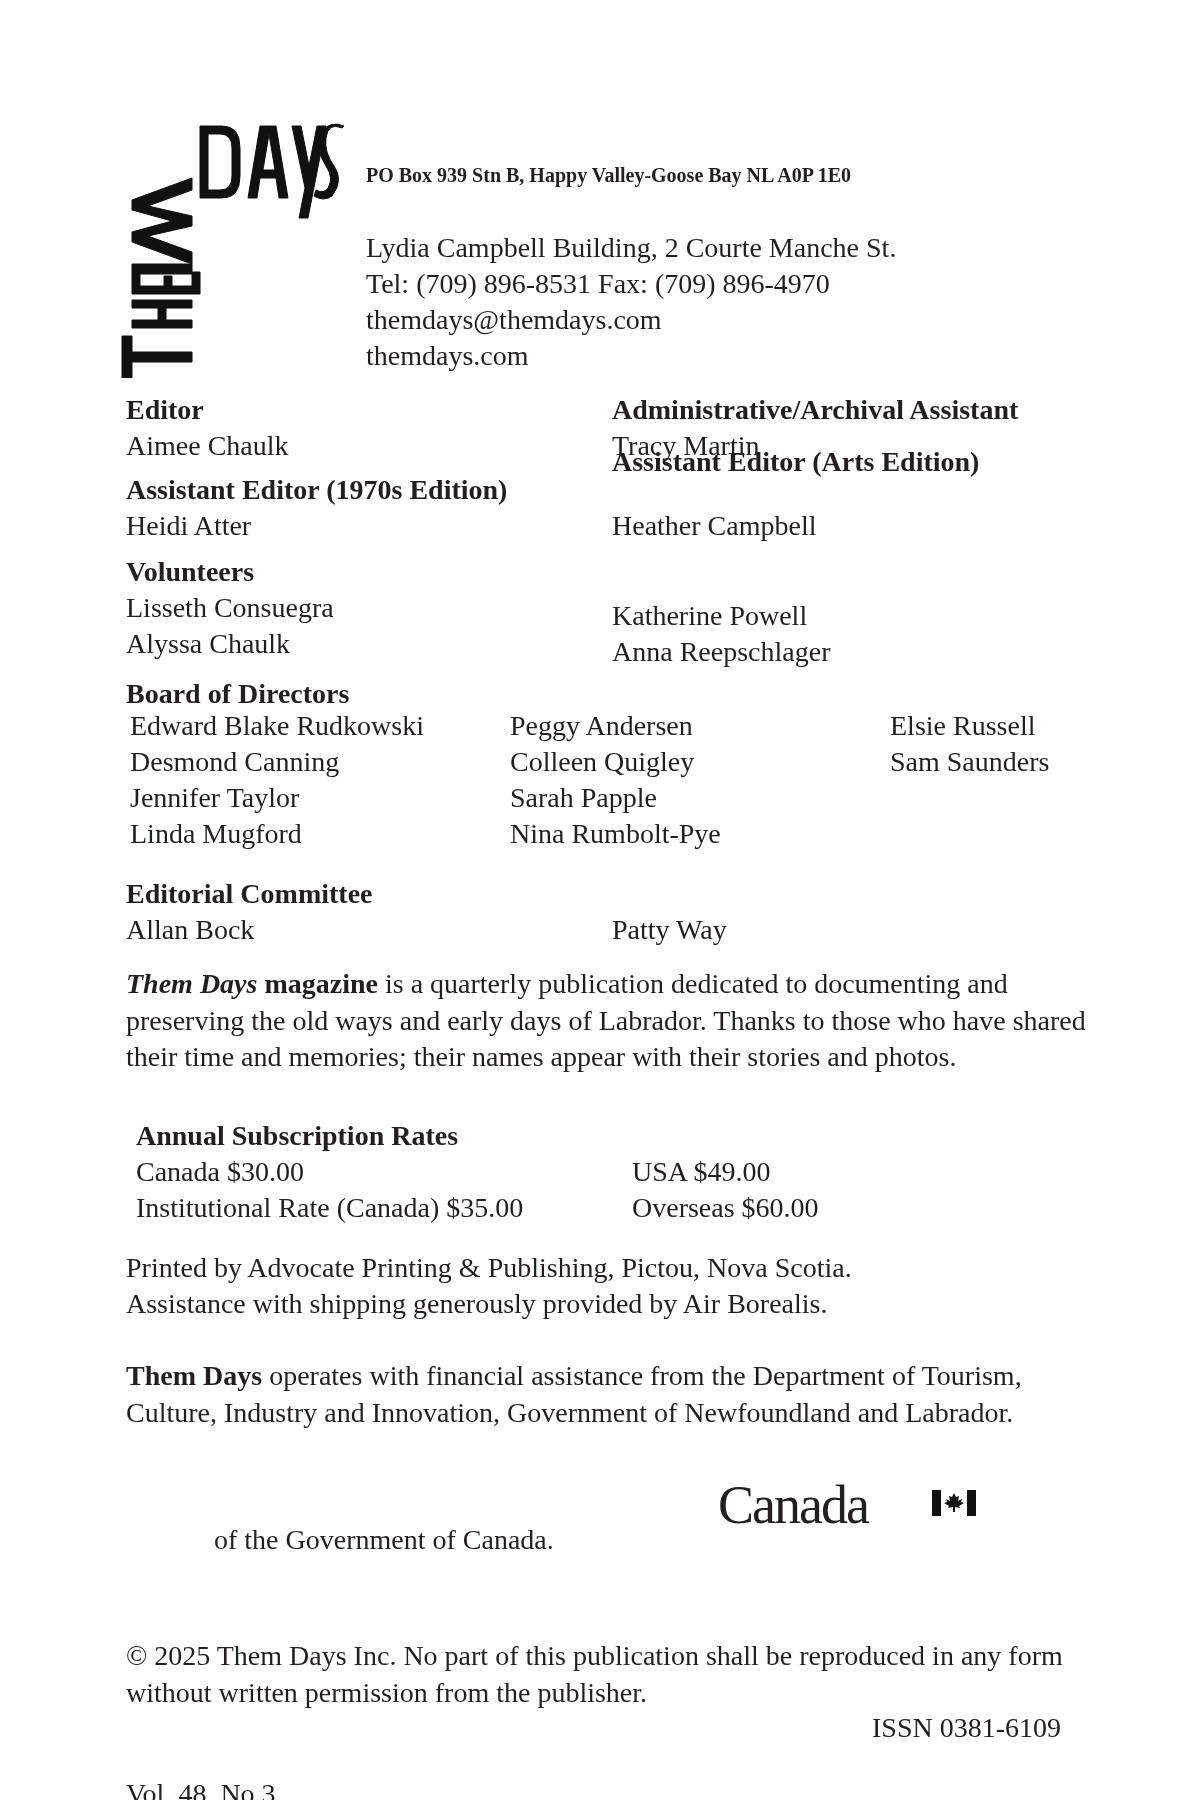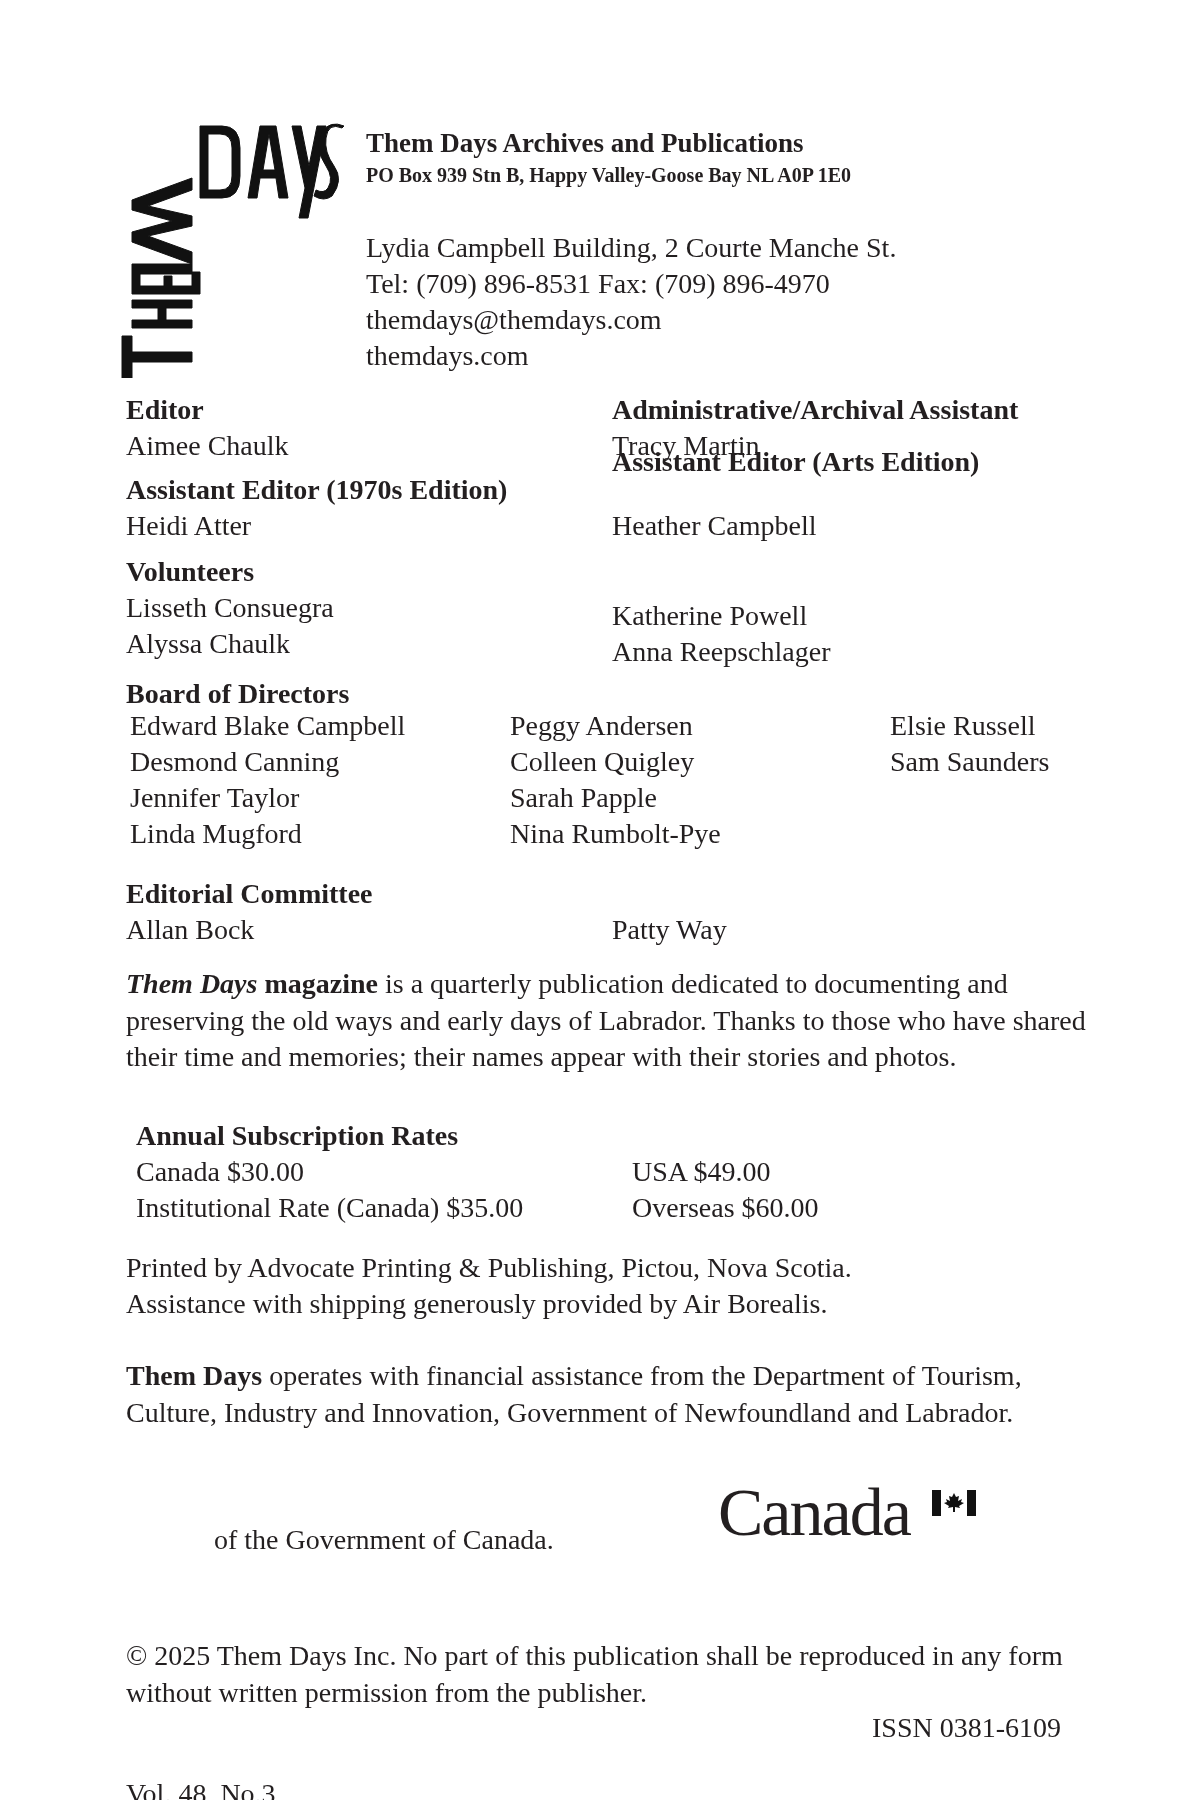--- a/index.html
+++ b/index.html
@@ -14,21 +14,21 @@
     .b { font-weight: bold; }
     .hdr-title { font-size: 27px; font-weight: bold; }
     .hdr-line { font-size: 20px; font-weight: bold; }
 
     
     #logo { position: absolute; left: 120px; top: 118px; width: 232px; height: 260px; }
 
     .para { position: absolute; left: 126px; width: 960px; font-size: 28px; line-height: 36.5px; white-space: normal; }
     .para i { font-style: italic; font-weight: bold; }
 
-    #canada-word { position: absolute; left: 718px; top: 1478px; font-size: 68px; line-height: 1; font-family: "Liberation Serif", "DejaVu Serif", serif; letter-spacing: -2px; }
+    #canada-word { position: absolute; left: 718px; top: 1478px; font-size: 54px; line-height: 1; font-family: "Liberation Serif", "DejaVu Serif", serif; letter-spacing: -2px; }
     #flag { position: absolute; left: 932px; top: 1490px; width: 44px; height: 26px; }
   </style>
 </head>
 <body>
 
 <div class="page">
 
   <svg id="logo" viewBox="0 0 232 260">
     <g fill="#111" stroke="#111" stroke-width="1">
 
@@ -43,21 +43,20 @@
       <path d="M12 82 l60 -22 v12 l-44 16 l44 10 v10 l-44 10 l44 16 v12 l-60 -22 v-10 l40 -11 l-40 -11 z"></path>
 
       <path d="M12 146 h60 v10 h-52 v12 h24 v-10 h8 v10 h20 v-14 h8 v22 h-68 z"></path>
 
       <path d="M12 182 h60 v8 h-26 v12 h26 v8 h-60 v-8 h26 v-12 h-26 z"></path>
 
       <path d="M2 218 h10 v16 h60 v10 h-60 v16 h-10 z"></path>
     </g>
   </svg>
 
-  <div class="abs hdr-title" style="left:366px; top:128px;">Them Days Archives and Publications</div>
   <div class="abs hdr-line" style="left:366px; top:164px;">PO Box 939 Stn B, Happy Valley-Goose Bay NL  A0P 1E0</div>
   <div class="abs t" style="left:366px; top:230px;">Lydia Campbell Building, 2 Courte Manche St.</div>
   <div class="abs t" style="left:366px; top:266px;">Tel: (709) 896-8531   Fax: (709) 896-4970</div>
   <div class="abs t" style="left:366px; top:302px;">themdays@themdays.com</div>
   <div class="abs t" style="left:366px; top:338px;">themdays.com</div>
 
   <div class="abs t b" style="left:126px; top:392px;">Editor</div>
   <div class="abs t" style="left:126px; top:428px;">Aimee Chaulk</div>
   <div class="abs t b" style="left:612px; top:392px;">Administrative/Archival Assistant</div>
   <div class="abs t" style="left:612px; top:428px;">Tracy Martin</div>
@@ -67,21 +66,21 @@
   <div class="abs t b" style="left:612px; top:444px;">Assistant Editor (Arts Edition)</div>
   <div class="abs t" style="left:612px; top:508px;">Heather Campbell</div>
 
   <div class="abs t b" style="left:126px; top:554px;">Volunteers</div>
   <div class="abs t" style="left:126px; top:590px;">Lisseth Consuegra</div>
   <div class="abs t" style="left:126px; top:626px;">Alyssa Chaulk</div>
   <div class="abs t" style="left:612px; top:598px;">Katherine Powell</div>
   <div class="abs t" style="left:612px; top:634px;">Anna Reepschlager</div>
 
   <div class="abs t b" style="left:126px; top:676px;">Board of Directors</div>
-  <div class="abs t" style="left:130px; top:708px;">Edward Blake Campbell</div>
+  <div class="abs t" style="left:130px; top:708px;">Edward Blake Rudkowski</div>
   <div class="abs t" style="left:130px; top:744px;">Desmond Canning</div>
   <div class="abs t" style="left:130px; top:780px;">Jennifer Taylor</div>
   <div class="abs t" style="left:130px; top:816px;">Linda Mugford</div>
   <div class="abs t" style="left:510px; top:708px;">Peggy Andersen</div>
   <div class="abs t" style="left:510px; top:744px;">Colleen Quigley</div>
   <div class="abs t" style="left:510px; top:780px;">Sarah Papple</div>
   <div class="abs t" style="left:510px; top:816px;">Nina Rumbolt-Pye</div>
   <div class="abs t" style="left:890px; top:708px;">Elsie Russell</div>
   <div class="abs t" style="left:890px; top:744px;">Sam Saunders</div>
 

